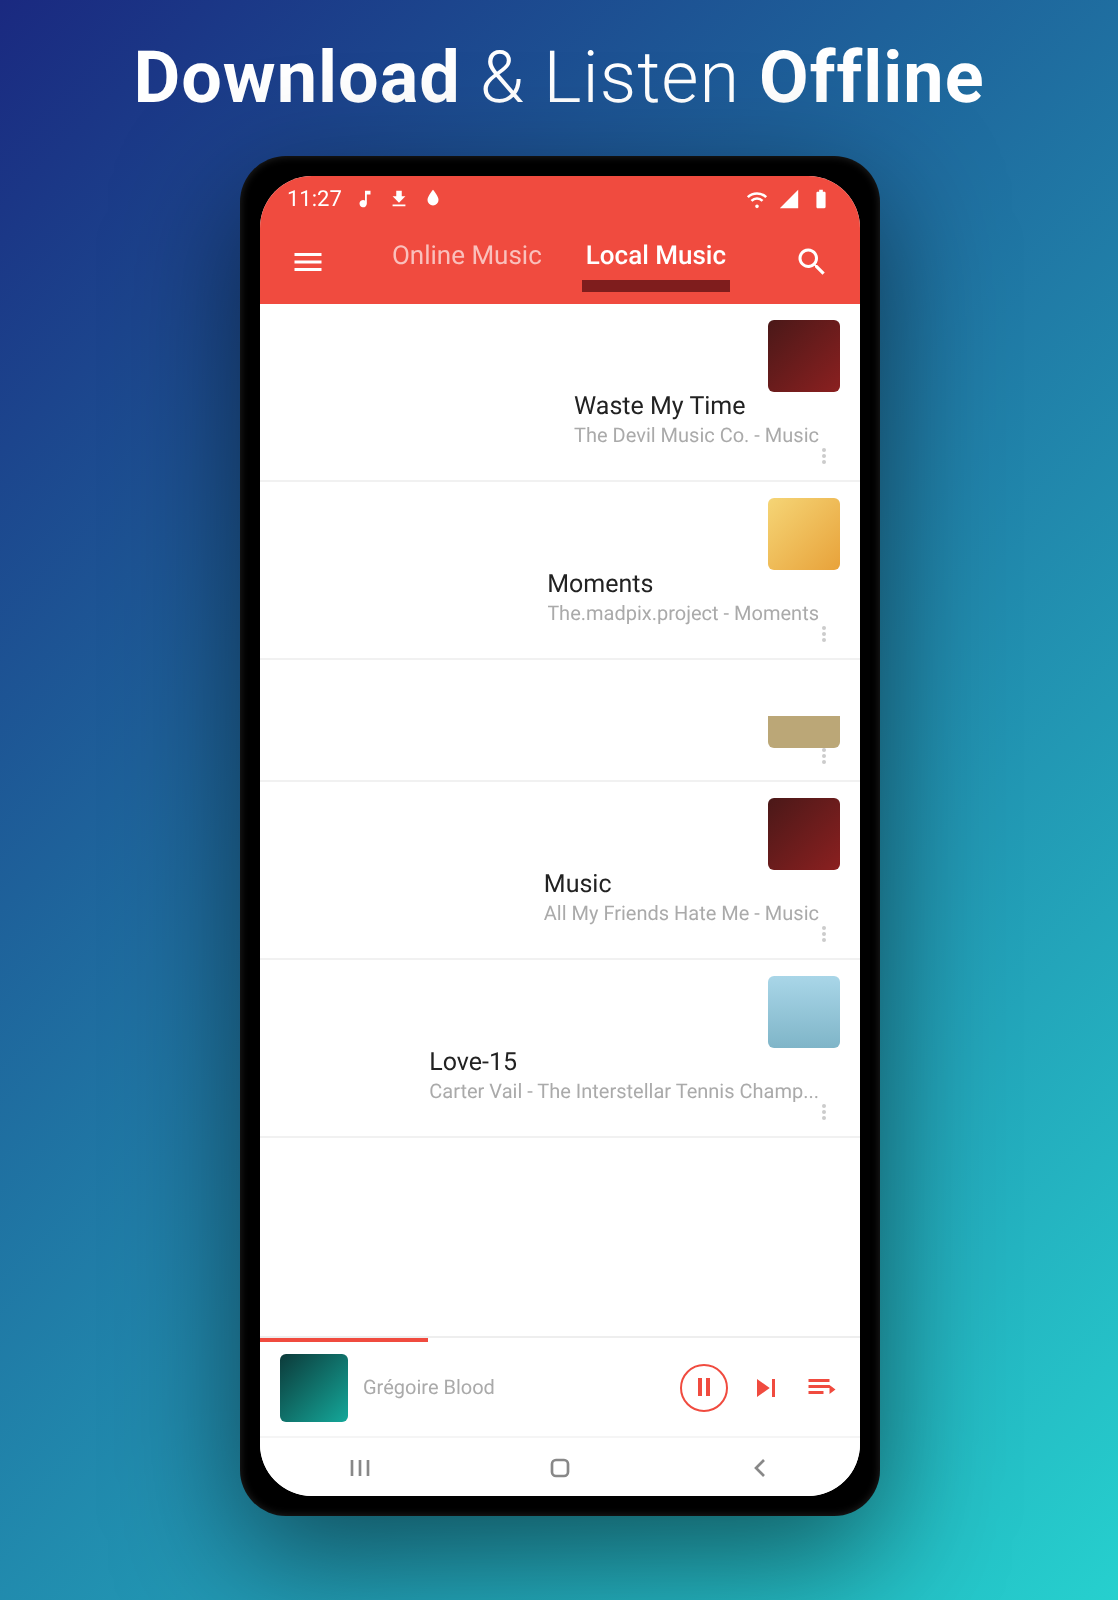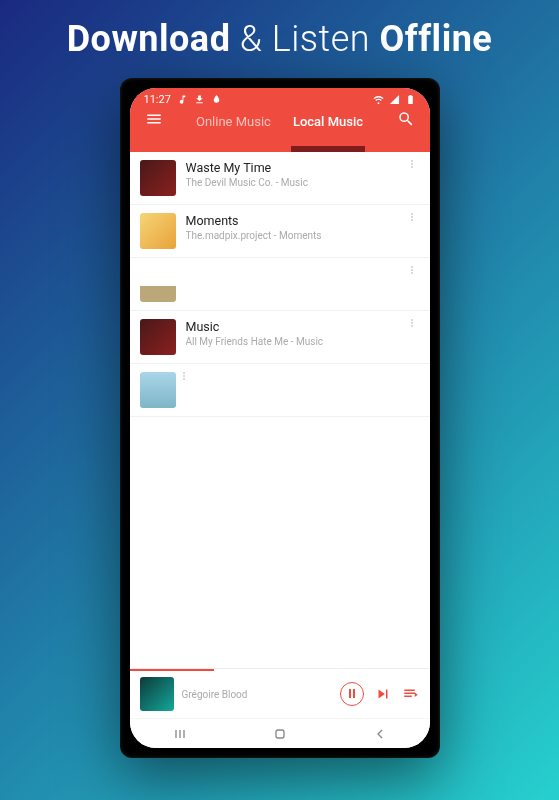--- a/index.html
+++ b/index.html
@@ -25,21 +25,21 @@
     flex: 1;
     display: flex;
     justify-content: center;
     align-items: flex-start;
     padding-top: 8px;
   }
   .phone {
     width: 320px;
     height: 680px;
     background: #000;
-    border-radius: 12px;
+    border-radius: 23px;
     padding: 10px;
     box-shadow: 0 20px 60px rgba(0,0,0,0.5), inset 0 0 4px rgba(255,255,255,0.15);
     position: relative;
   }
   .screen {
     width: 100%;
     height: 100%;
     background: #fff;
     border-radius: 26px;
     overflow: hidden;
@@ -58,33 +58,35 @@
     font-size: 11px;
   }
   .status-left { display: flex; align-items: center; gap: 6px; }
   .status-right { display: flex; align-items: center; gap: 5px; }
   .status-icon { width: 11px; height: 11px; display: inline-flex; }
   .app-bar {
     background: #f04b3f;
     color: #fff;
     height: 42px;
     display: flex;
+    align-items: center;
     padding: 0 8px;
   }
   .hamburger { width: 32px; display: flex; justify-content: center; }
   .tabs { flex: 1; display: flex; gap: 18px; justify-content: center; }
   .tab { font-size: 13px; opacity: 0.65; padding: 4px 2px; }
   .tab.active { opacity: 1; font-weight: 500; border-bottom: 6px solid #7f1d1d; }
   .search { width: 32px; display: flex; justify-content: center; }
   .list { flex: 1; overflow-y: auto; background: #fff; }
   .row {
     display: flex;
-    align-items: flex-start;
+    align-items: flex-end;
     padding: 8px 10px;
     border-bottom: 1px solid #f1f1f1;
+    flex-direction: column;
   }
   .art {
     width: 36px;
     height: 36px;
     border-radius: 3px;
     flex-shrink: 0;
     background: #ddd;
   }
   .art0 { background: linear-gradient(135deg, #4a1818, #8b2020); }
   .art1 { background: linear-gradient(135deg, #f5d576, #e8a23a); }
@@ -254,20 +256,24 @@
             <div class="subtitle">All My Friends Hate Me - Music</div>
           </div>
           <div class="more">
               <span></span>
               <span></span>
               <span></span>
             </div>
         </div>
         <div class="row">
           <div class="art art4"></div>
+          <div class="meta">
+            <div class="title">Love-15</div>
+            <div class="subtitle">Carter Vail - The Interstellar Tennis Champ...</div>
+          </div>
           <div class="more">
               <span></span>
               <span></span>
               <span></span>
             </div>
         </div>
       </div>
 
       <div class="now-playing">
         <div class="progress"></div>

